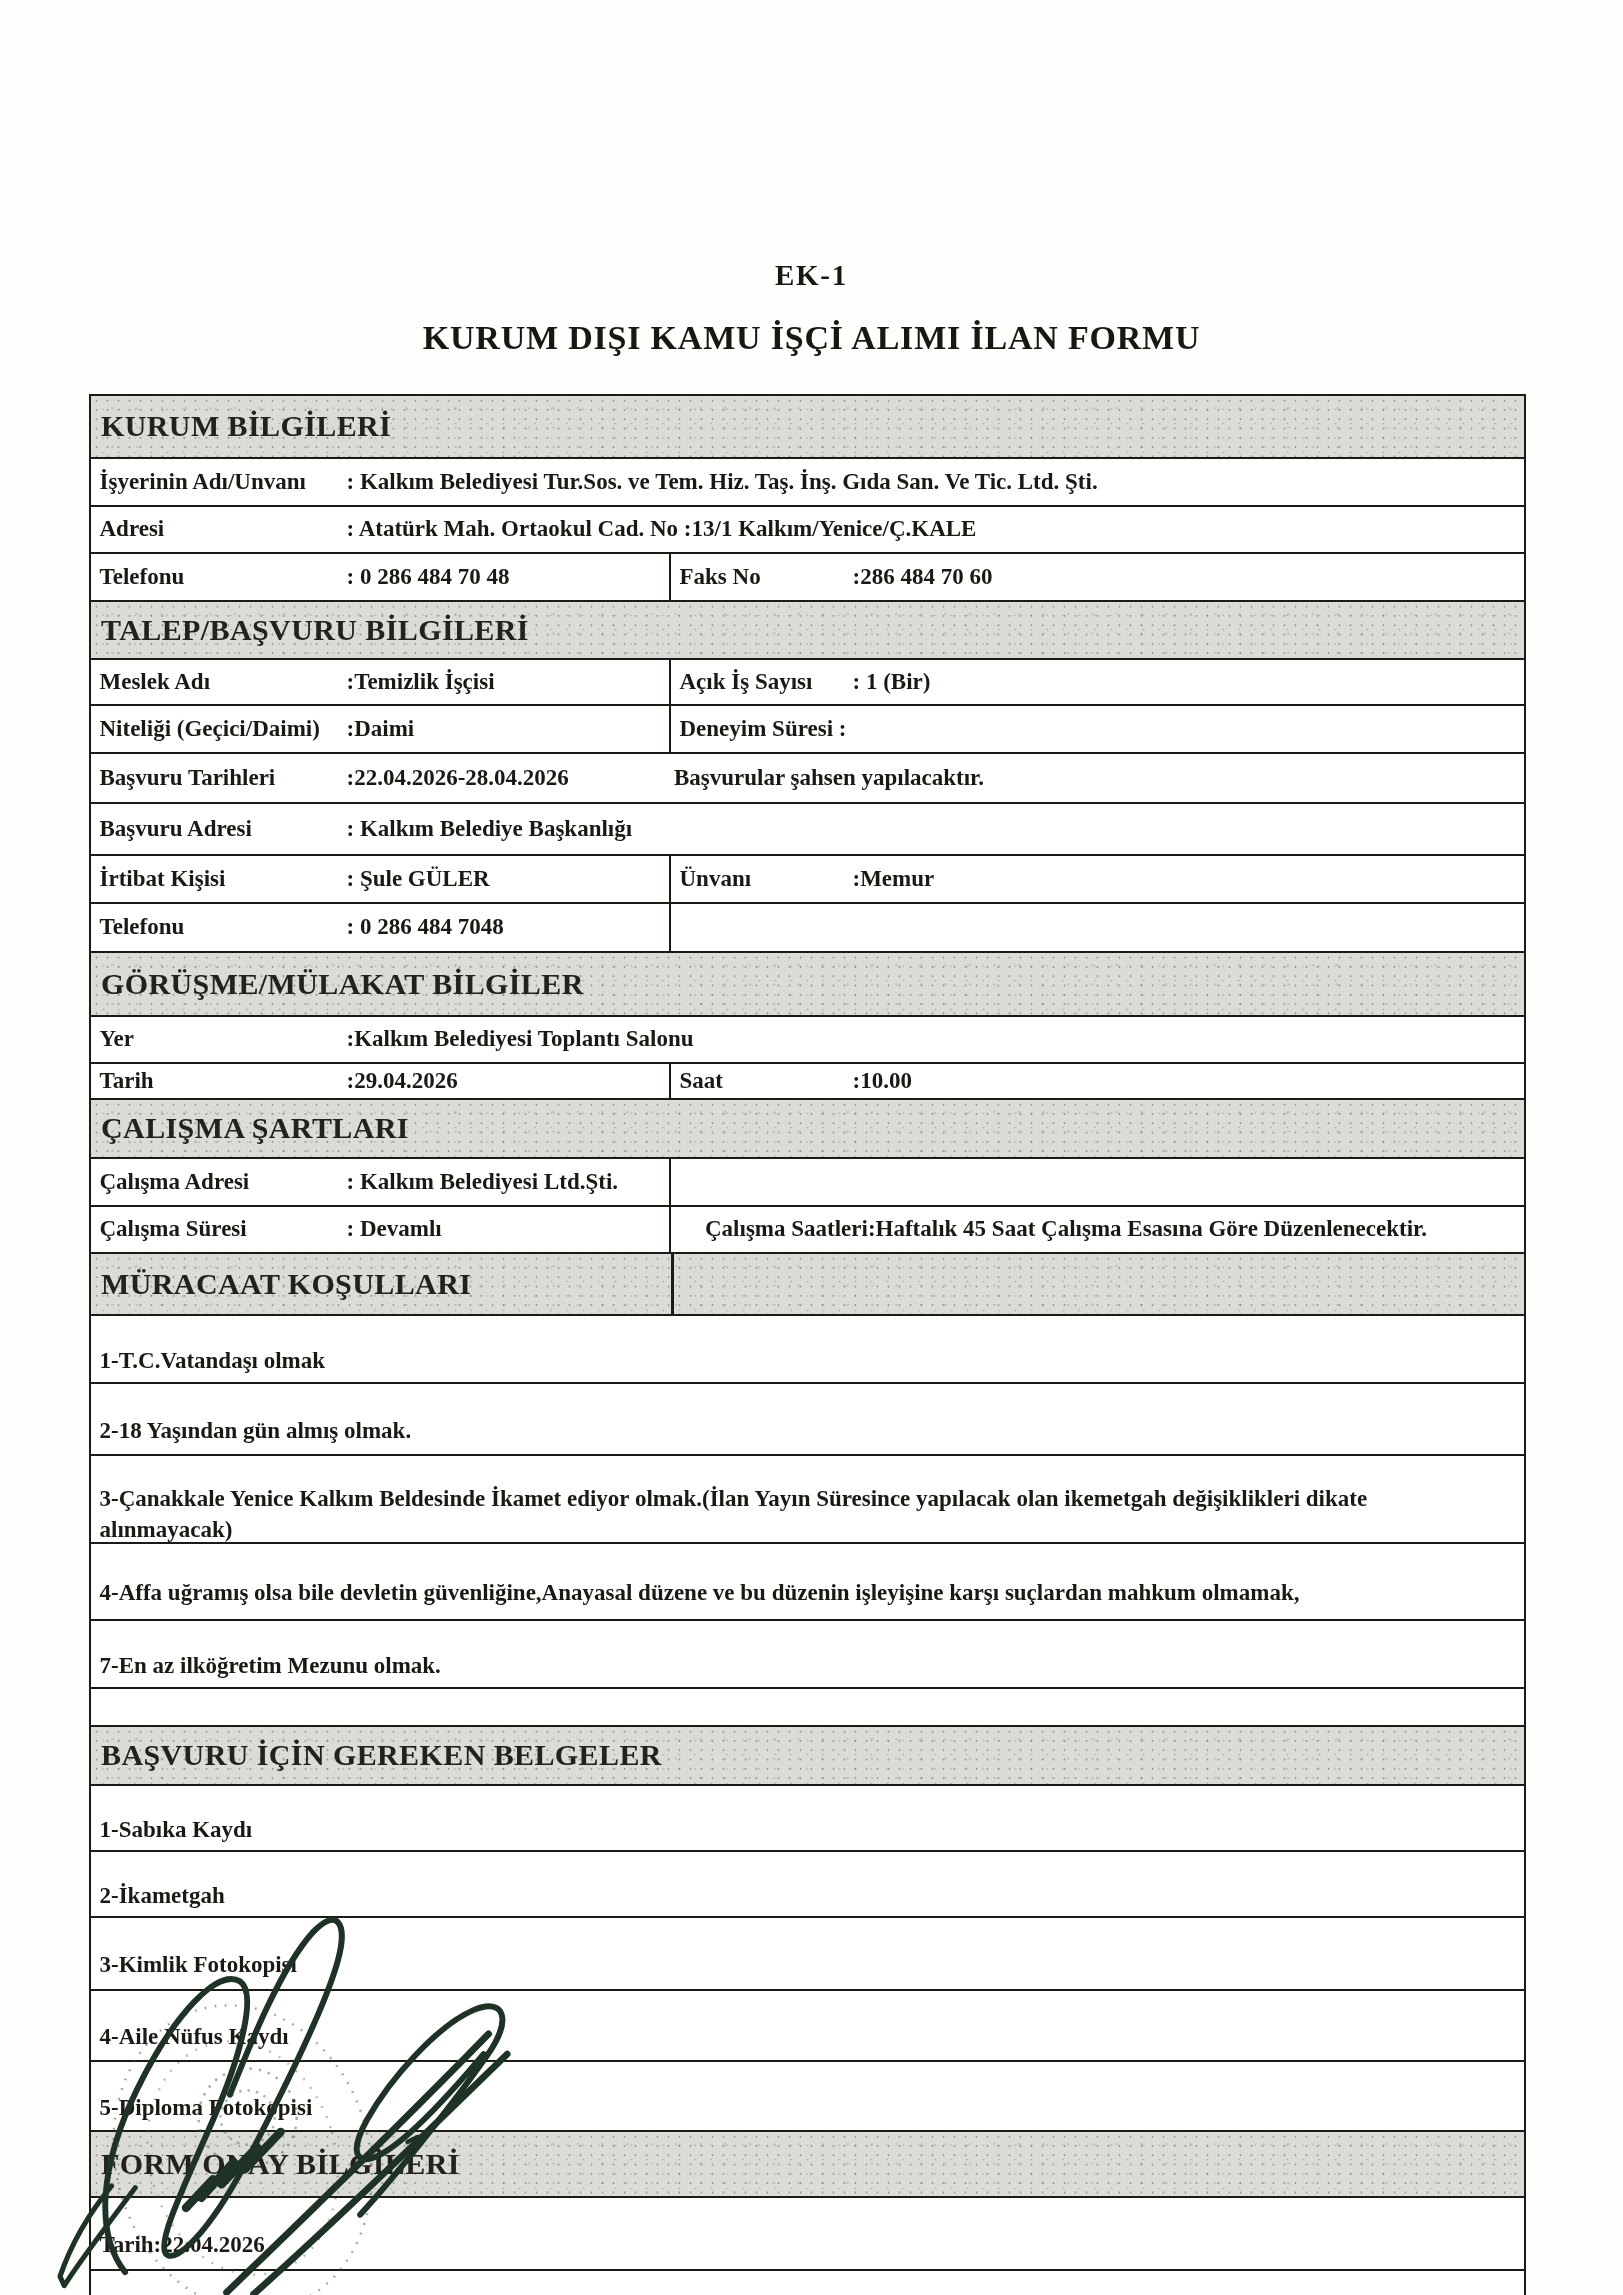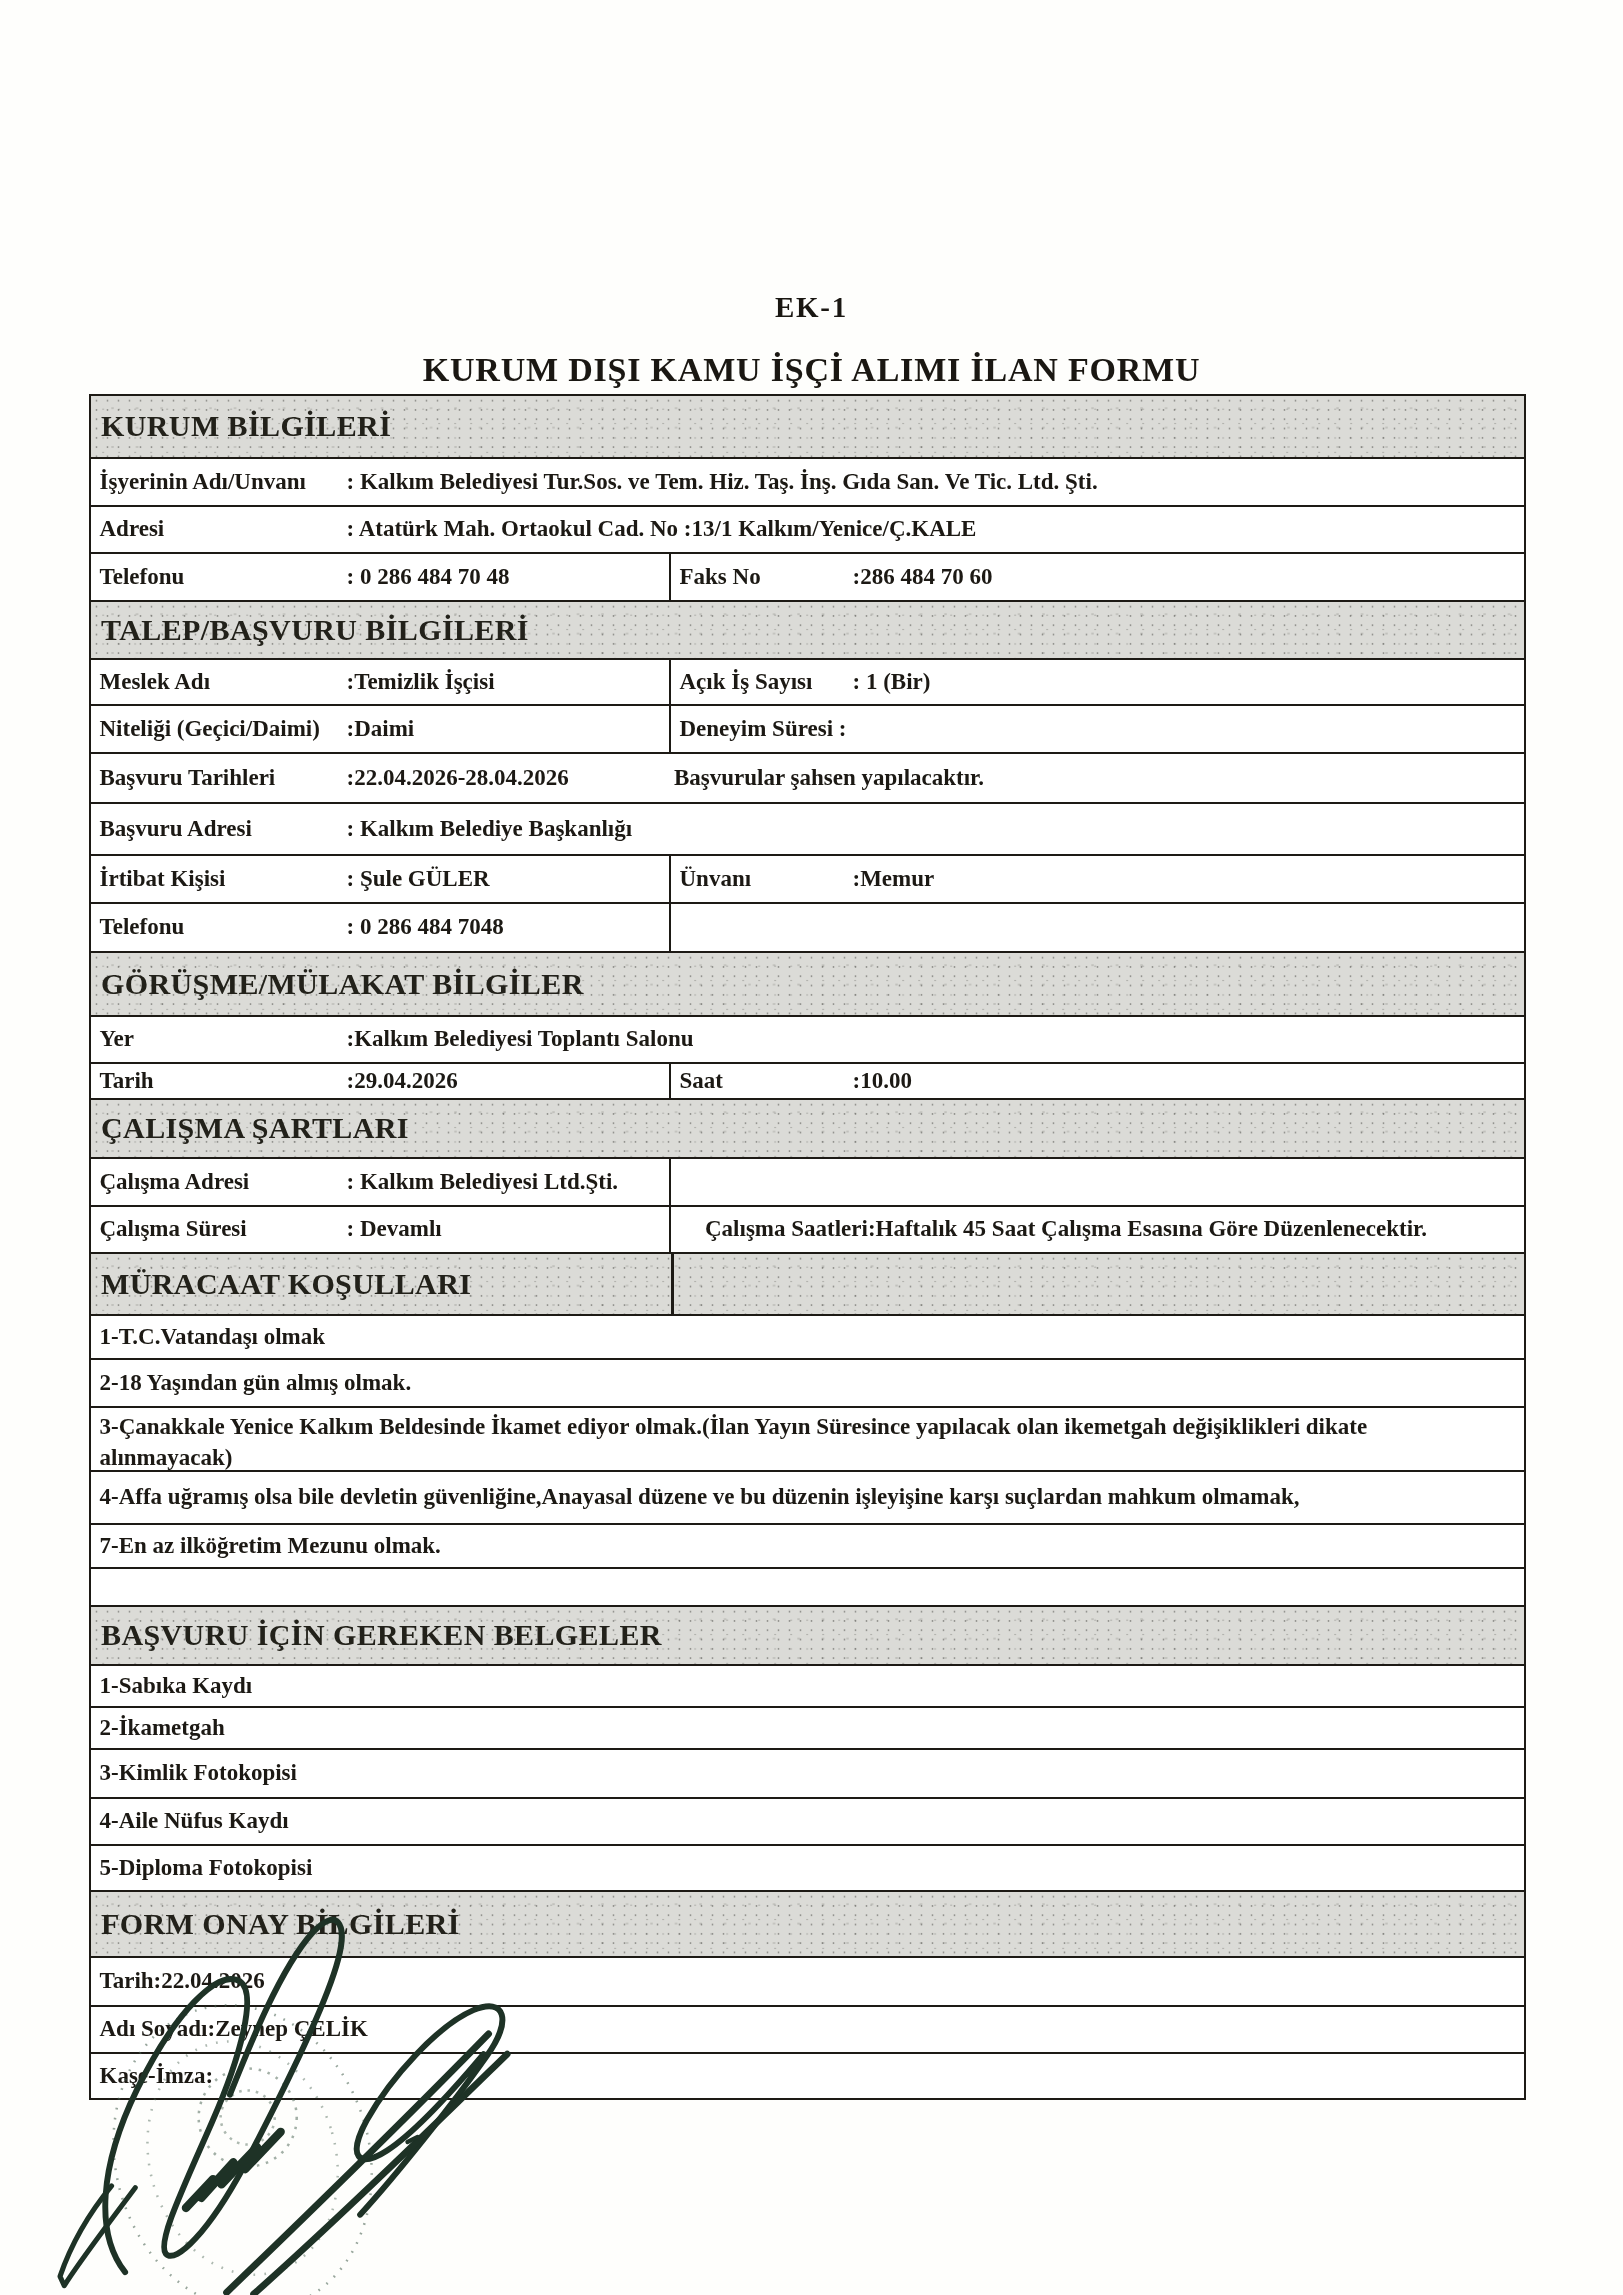--- a/index.html
+++ b/index.html
@@ -4,21 +4,21 @@
 <style>
   html,body{margin:0;padding:0;}
   body{
     width:1623px;height:2295px;position:relative;overflow:hidden;
     background:#fefefc;
     font-family:"Liberation Serif","DejaVu Serif",serif;
     color:#1c1914;
     -webkit-font-smoothing:antialiased;
   }
   .titleblock{position:absolute;top:259px;left:0;width:1623px;text-align:center;}
-  .t1{font-size:29px;font-weight:700;letter-spacing:1.7px;color:#1a1712;margin-top:32px;}
+  .t1{font-size:29px;font-weight:700;letter-spacing:1.7px;color:#1a1712;}
   .t2{font-size:34px;font-weight:700;letter-spacing:0.8px;margin-top:27px;color:#1a1712;}
 
   .ftable{
     position:absolute;left:89px;top:394px;width:1437px;
     border:2.5px solid #1d1a15;background:#ffffff;box-sizing:border-box;
   }
   .row{
     position:relative;display:flex;align-items:center;
     border-bottom:2.5px solid #1d1a15;box-sizing:border-box;
     font-size:23px;font-weight:700;line-height:1.15;
@@ -40,21 +40,21 @@
   }
   .cells{padding:0;}
   .c1{width:580px;flex:none;align-self:stretch;display:flex;align-items:center;
       padding:0 6.8px 0 8.5px;border-right:2.5px solid #1d1a15;box-sizing:border-box;}
   .c2{flex:1;display:flex;align-items:center;padding:0 6.8px 0 8.5px;min-width:0;}
   .r1{padding:0 6.8px 0 8.5px;}
   .lblW{display:inline-block;width:247px;flex:none;}
   .lblN{display:inline-block;width:173px;flex:none;}
   .val{white-space:nowrap;}
   .note{position:absolute;left:583px;top:50%;transform:translateY(-50%);white-space:nowrap;}
-  .rtext{padding:0 22px 0 8.5px;}
+  .rtext{padding:0 22px 0 8.5px;margin-top:24px;}
   .wrap2{display:block;align-items:flex-start;line-height:31px;padding-top:2.5px;}
   .indent{padding-left:34px;}
   .sig{position:absolute;left:0;top:0;width:1623px;height:2295px;pointer-events:none;}
 </style>
 </head>
 <body>
 
 <div class="titleblock">
   <div class="t1">EK-1</div>
   <div class="t2">KURUM DIŞI KAMU İŞÇİ ALIMI İLAN FORMU</div>

